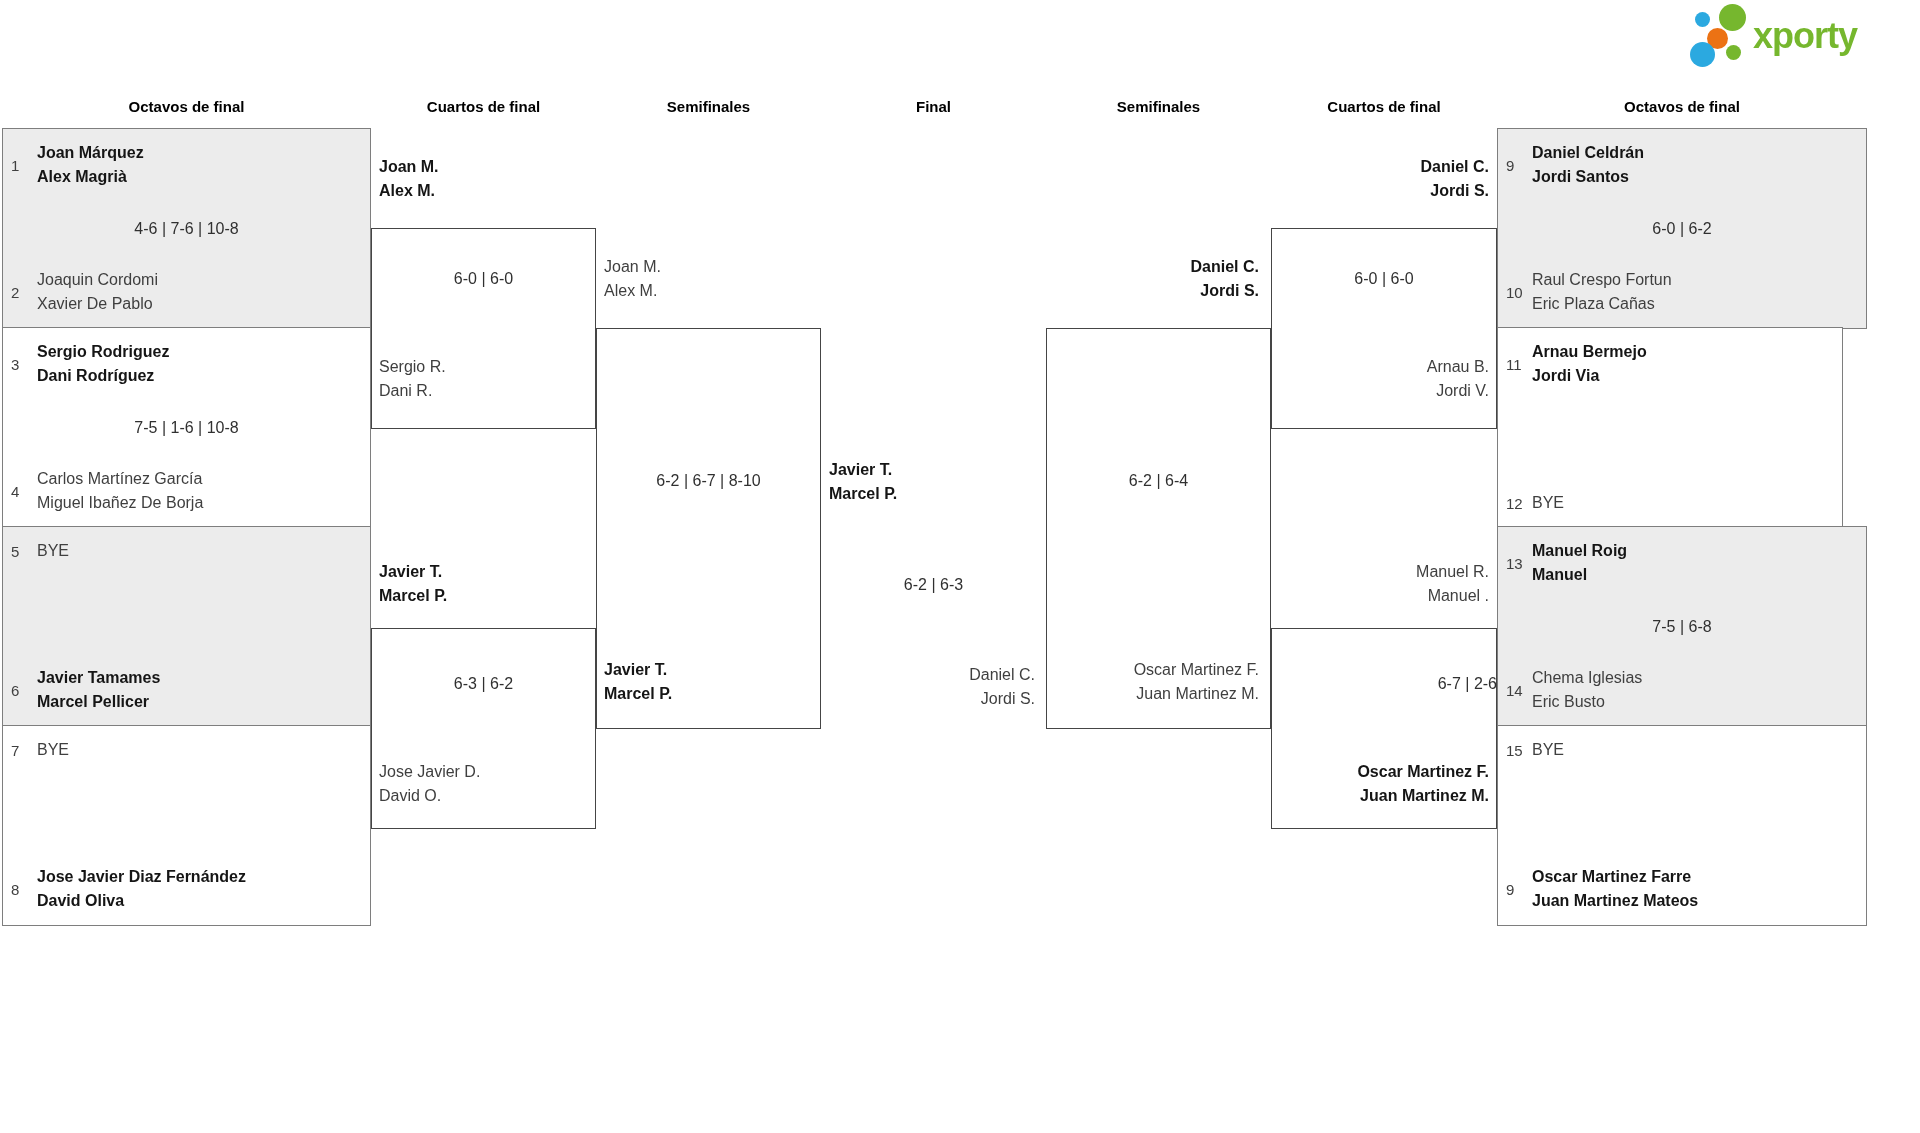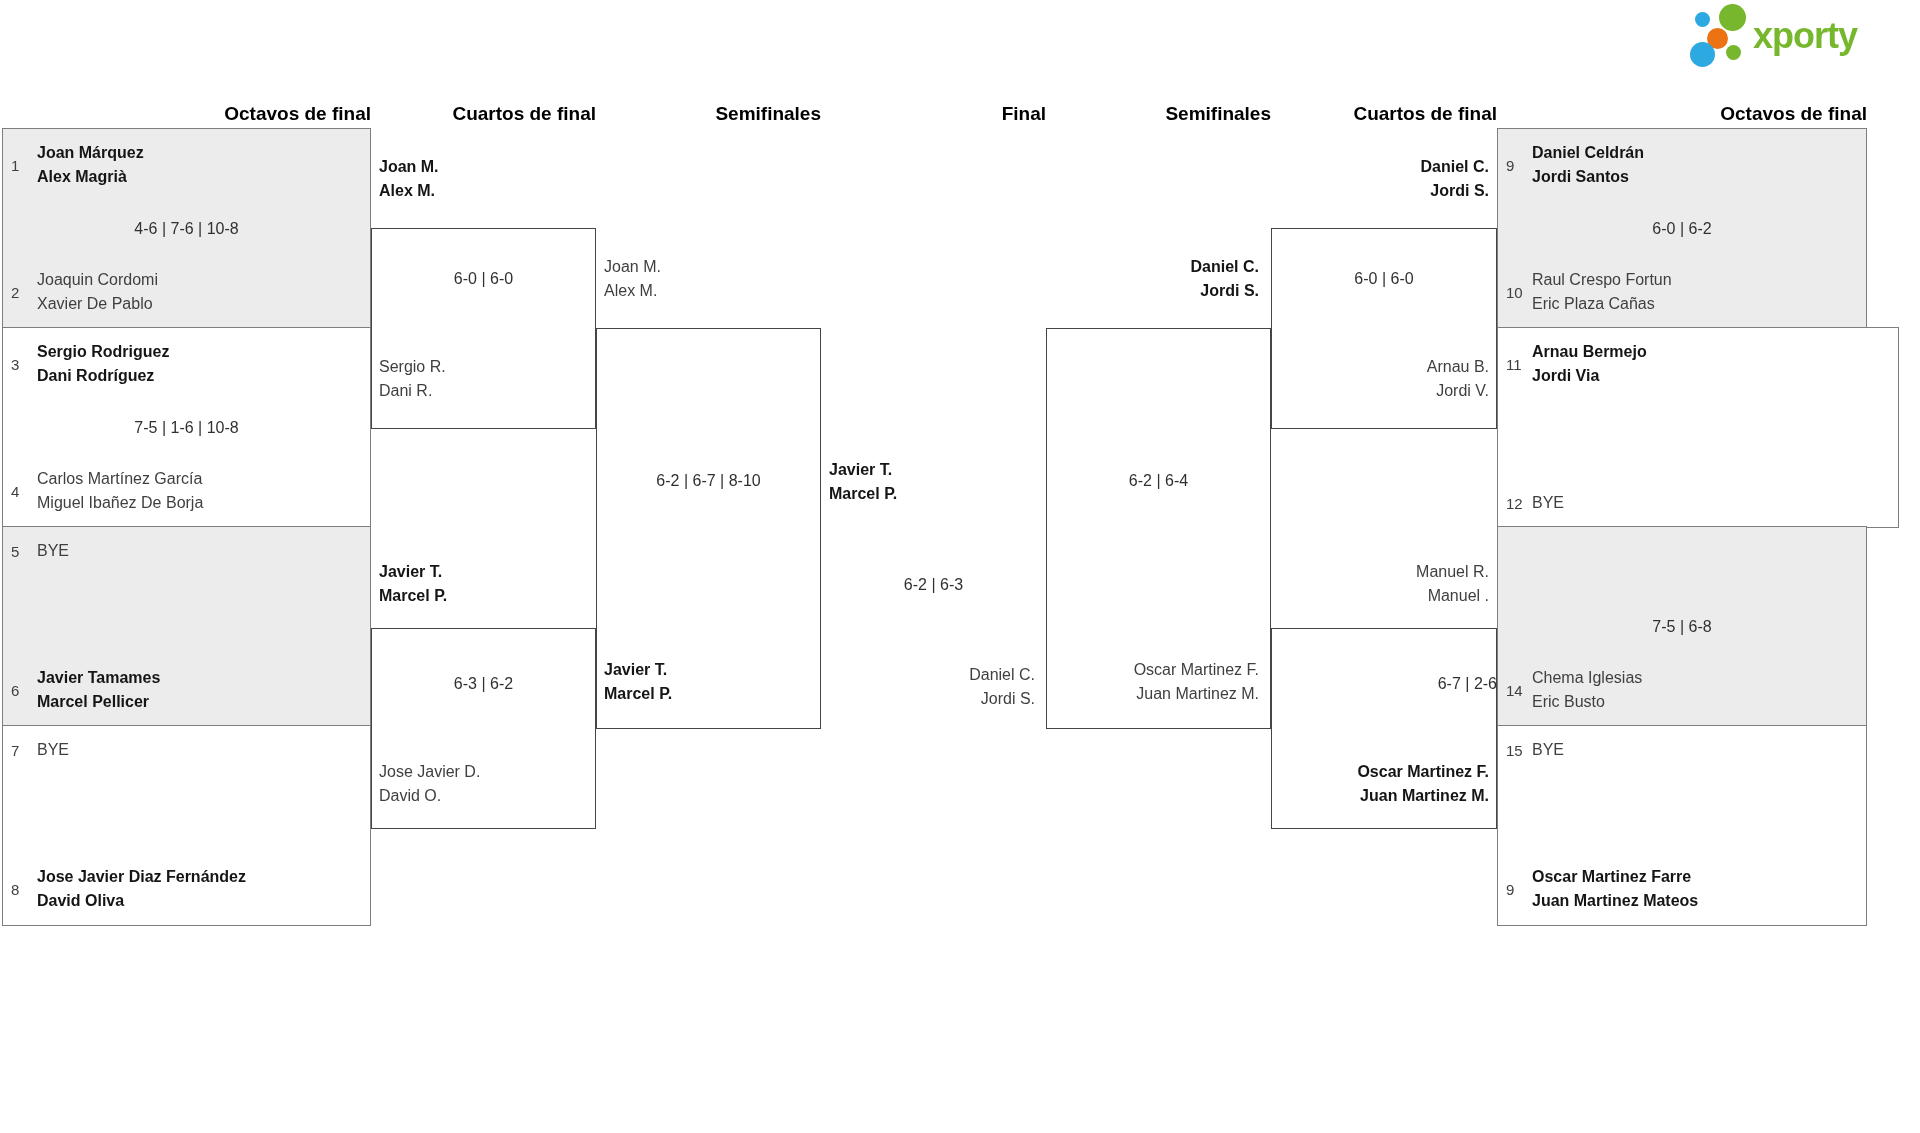--- a/index.html
+++ b/index.html
@@ -8,22 +8,22 @@
 
   
   .title{position:absolute;left:3px;top:6px;font-size:23px;font-weight:700;line-height:29px;color:#000;}
 
   
   .logo-dot{position:absolute;border-radius:50%;}
   .logo-text{position:absolute;left:1753px;top:14px;font-size:36px;font-weight:700;
              letter-spacing:-1px;color:#76b72e;line-height:44px;}
 
   
-  .rh{position:absolute;top:104px;height:20px;font-size:19px;font-weight:600;color:#000;
-      text-align:right;line-height:20px;}
+  .rh{position:absolute;top:97px;height:20px;font-size:15px;font-weight:600;color:#000;
+      text-align:center;line-height:20px;}
 
   
   .box{position:absolute;border:1px solid #7e7e7e;box-sizing:border-box;background:#fff;}
   .box.shaded{background:#ececec;}
   .ibox{position:absolute;border:1px solid #454545;box-sizing:border-box;background:transparent;}
 
   
   .trow{position:absolute;left:8px;right:8px;display:flex;align-items:center;}
   .trow.toprow{top:12px;}
   .trow.botrow{bottom:12px;}
@@ -223,39 +223,46 @@
     <div class="cscore">6-0 | 6-2</div>
     <div class="trow botrow">
       <span class="seed">10</span>
       <div class="names">
         <div>Raul Crespo Fortun</div>
           <div>Eric Plaza Cañas</div>
       </div>
     </div>
   </div>
 
-  <div class="box" style="left:1497px;top:327px;width:402px;height:201px;">
+  <div class="box" style="left:1497px;top:327px;width:346px;height:201px;">
     <div class="trow toprow">
       <span class="seed">11</span>
       <div class="names bold">
         <div>Arnau Bermejo</div>
           <div>Jordi Via</div>
       </div>
     </div>
     <div class="cscore"></div>
     <div class="trow botrow">
       <span class="seed">12</span>
       <div class="names">
         <div>BYE</div>
           <div></div>
       </div>
     </div>
   </div>
 
   <div class="box shaded" style="left:1497px;top:526px;width:370px;height:201px;">
+    <div class="trow toprow">
+      <span class="seed">13</span>
+      <div class="names bold">
+        <div>Manuel Roig</div>
+          <div>Manuel</div>
+      </div>
+    </div>
     <div class="cscore">7-5 | 6-8</div>
     <div class="trow botrow">
       <span class="seed">14</span>
       <div class="names">
         <div>Chema Iglesias</div>
           <div>Eric Busto</div>
       </div>
     </div>
   </div>
 

